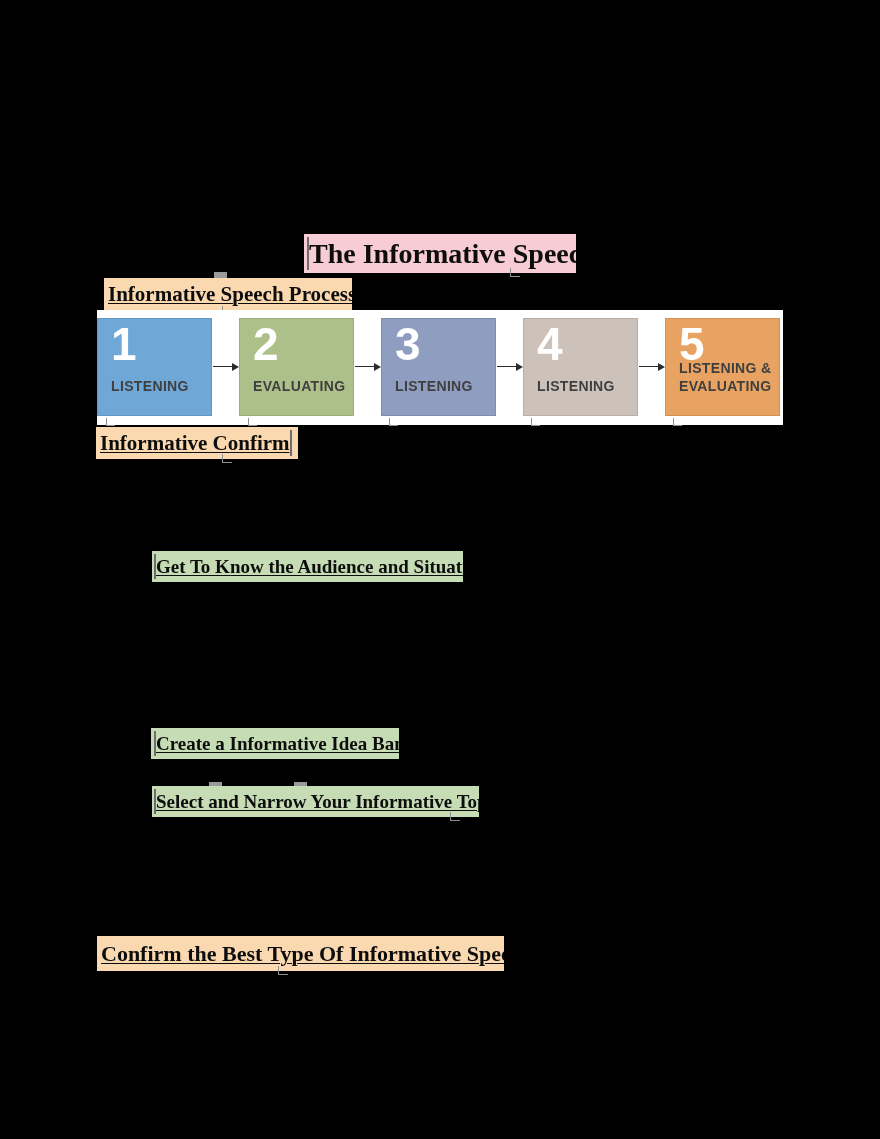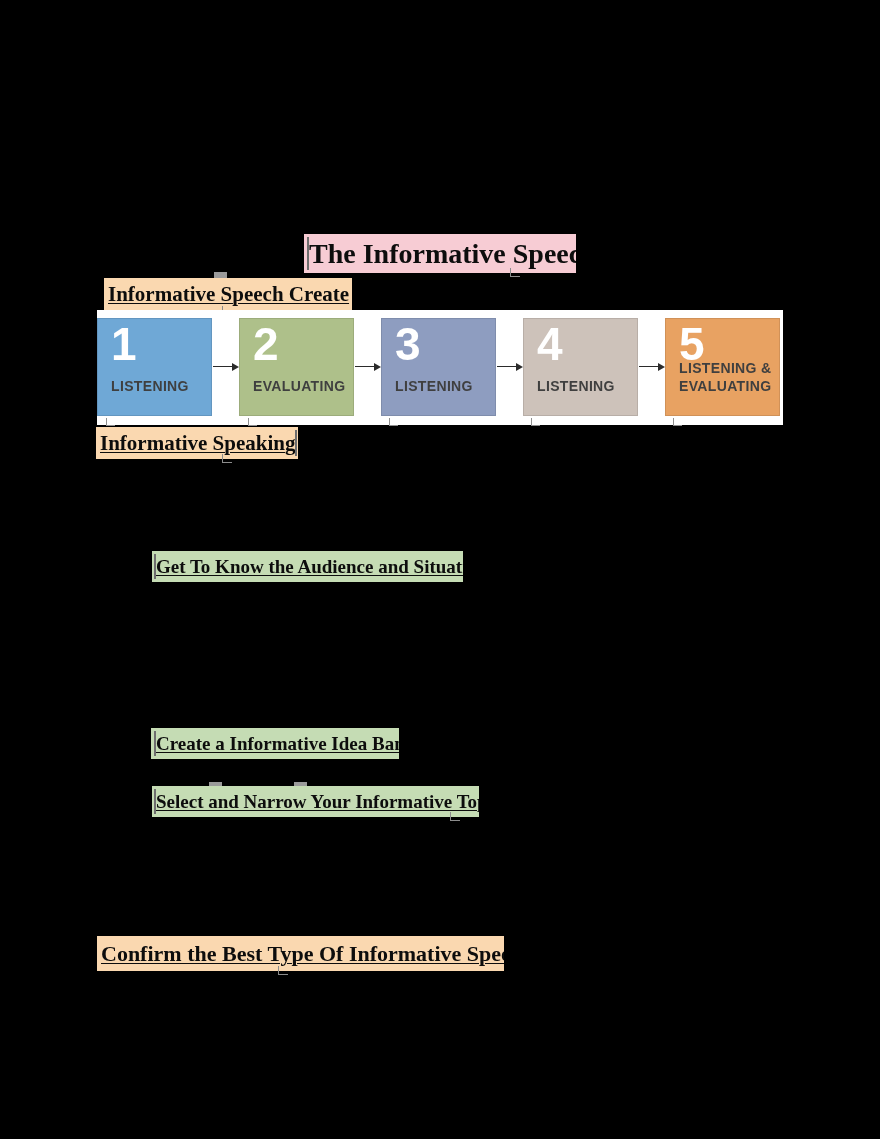--- a/index.html
+++ b/index.html
@@ -237,21 +237,21 @@
 
   <div class="hl" id="doc-title">
     <span class="caret"></span>
     <span class="txt">The Informative Speech</span>
 
   </div>
   <div class="anchor" style="left:510px; top:268px;"></div>
 
   <div class="nub" style="left:214px; top:272px;"></div>
   <div class="hl" id="heading-process">
-    <span class="txt">Informative Speech Create</span>
+    <span class="txt">Informative Speech Process</span>
 
   </div>
   <div class="anchor" style="left:222px; top:306px;"></div>
 
   <div id="process-diagram">
     <div class="steps">
 
       <div class="step" style="background:#6fa8d6;">
         <span class="num">1</span>
         <span class="label">LISTENING</span>
@@ -301,21 +301,21 @@
     </div>
 
     <div class="box-anchor" style="left:9px;"></div>
     <div class="box-anchor" style="left:151px;"></div>
     <div class="box-anchor" style="left:292px;"></div>
     <div class="box-anchor" style="left:434px;"></div>
     <div class="box-anchor" style="left:576px;"></div>
   </div>
 
   <div class="hl" id="heading-speaking">
-    <span class="txt">Informative Speaking</span>
+    <span class="txt">Informative Confirm</span>
     <span class="caret"></span>
   </div>
   <div class="anchor" style="left:222px; top:454px;"></div>
 
   <div class="hl" id="heading-audience">
     <span class="caret"></span>
     <span class="txt">Get To Know the Audience and Situation</span>
 
   </div>
 

